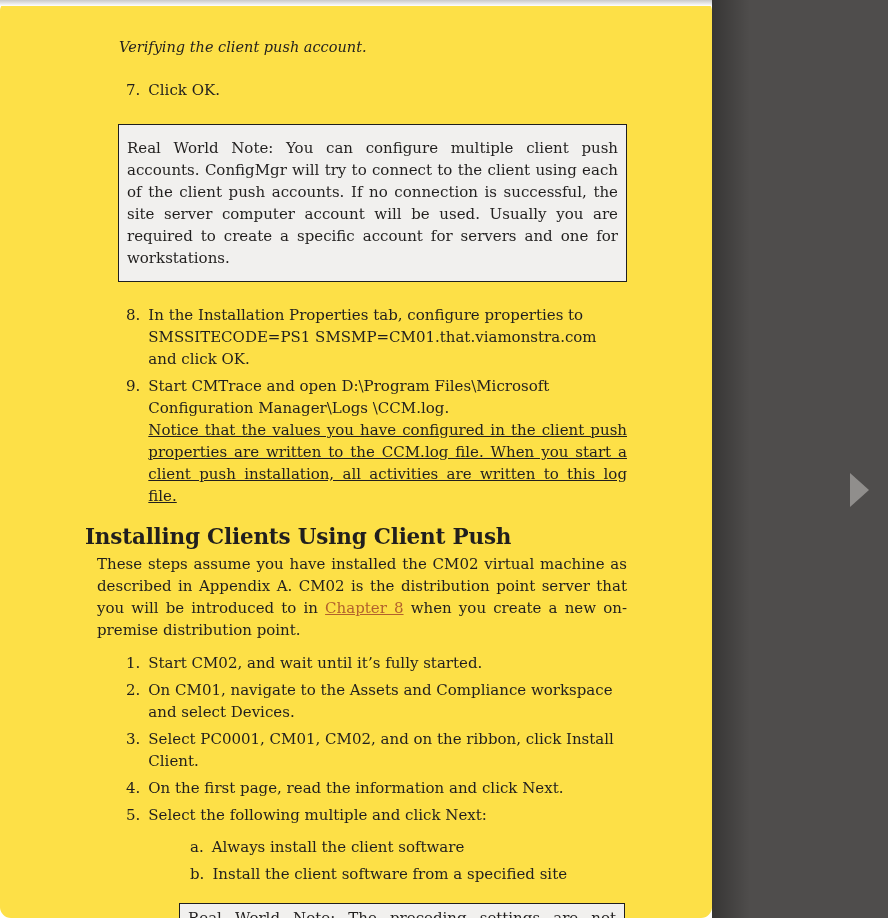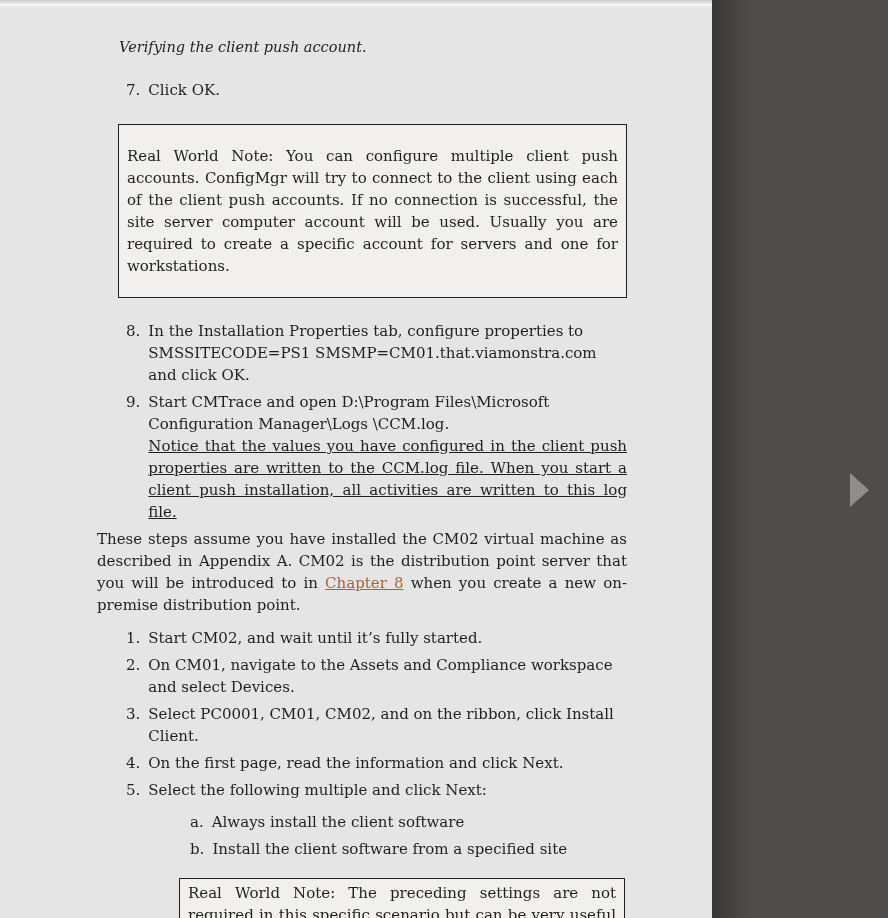--- a/index.html
+++ b/index.html
@@ -7,21 +7,22 @@
     margin: 0; padding: 0;
     width: 888px; height: 918px;
     background: #ffffff;
     overflow: hidden;
     font-family: "DejaVu Serif", "Liberation Serif", serif;
     color: #211f1e;
   }
   .page {
     position: absolute; left: 0; top: 0;
     width: 712px; height: 918px;
-    background: #e5e5e5;
+    background: #fde047;
+    border-radius: 11px;
   }
   .top-shadow {
     position: absolute; left: 0; top: 0;
     width: 712px; height: 6px;
     background: linear-gradient(#c9c9c9, #ffffff);
   }
   .content {
     position: absolute; left: 85px; top: 38px;
     width: 542px;
     font-size: 15px;
@@ -52,21 +53,21 @@
 
   .sublist .row { margin-left: 105px; }
   .sublist .marker { flex: 0 0 12px; }
   .sublist .body { font-weight: bold; }
 
   .note-box {
     margin-left: 33px;
     width: 509px;
     border: 1px solid #1f1f1f;
     background: #f1f0ee;
-    padding: 20px 8px;
+    padding: 12px 8px;
     text-align: justify;
   }
   .note-box-1 { margin-top: 23px; margin-bottom: 22px; }
 
   .list-b { margin-bottom: 0; }
 
   .heading {
     margin: 16px 0 3px 0;
     font-size: 21.5px;
     line-height: 27px;
@@ -134,20 +135,21 @@
         <div class="row">
           <span class="marker">8.</span>
           <div class="body"><span>In the </span><span class="b">Installation Properties</span><span> tab, configure properties to </span><span class="b">SMSSITECODE=PS1 SMSMP=CM01.that.viamonstra.com</span><span> and click </span><span class="b">OK</span><span>.</span></div>
         </div>
         <div class="row">
           <span class="marker">9.</span>
           <div class="body"><span>Start </span><span class="b">CMTrace</span><span> and open </span><span class="b">D:\Program Files\Microsoft Configuration Manager\Logs \CCM.log</span><span>.</span><div class="item-para"><span>Notice that the values you have configured in the client push properties are written to the CCM.log file. When you start a client push installation, all activities are written to this log file.</span></div></div>
         </div>
       </div>
 
+    <div class="heading">Installing Clients Using Client Push</div>
 
     <div class="intro"><span>These steps assume you have installed the CM02 virtual machine as described in Appendix A. CM02 is the distribution point server that you will be introduced to in </span><a class="link">Chapter 8</a><span> when you create a new on-premise distribution point.</span></div>
 
     <div class="list list-c">
         <div class="row">
           <span class="marker">1.</span>
           <div class="body"><span>Start </span><span class="b">CM02</span><span>, and wait until it’s fully started.</span></div>
         </div>
         <div class="row">
           <span class="marker">2.</span>

